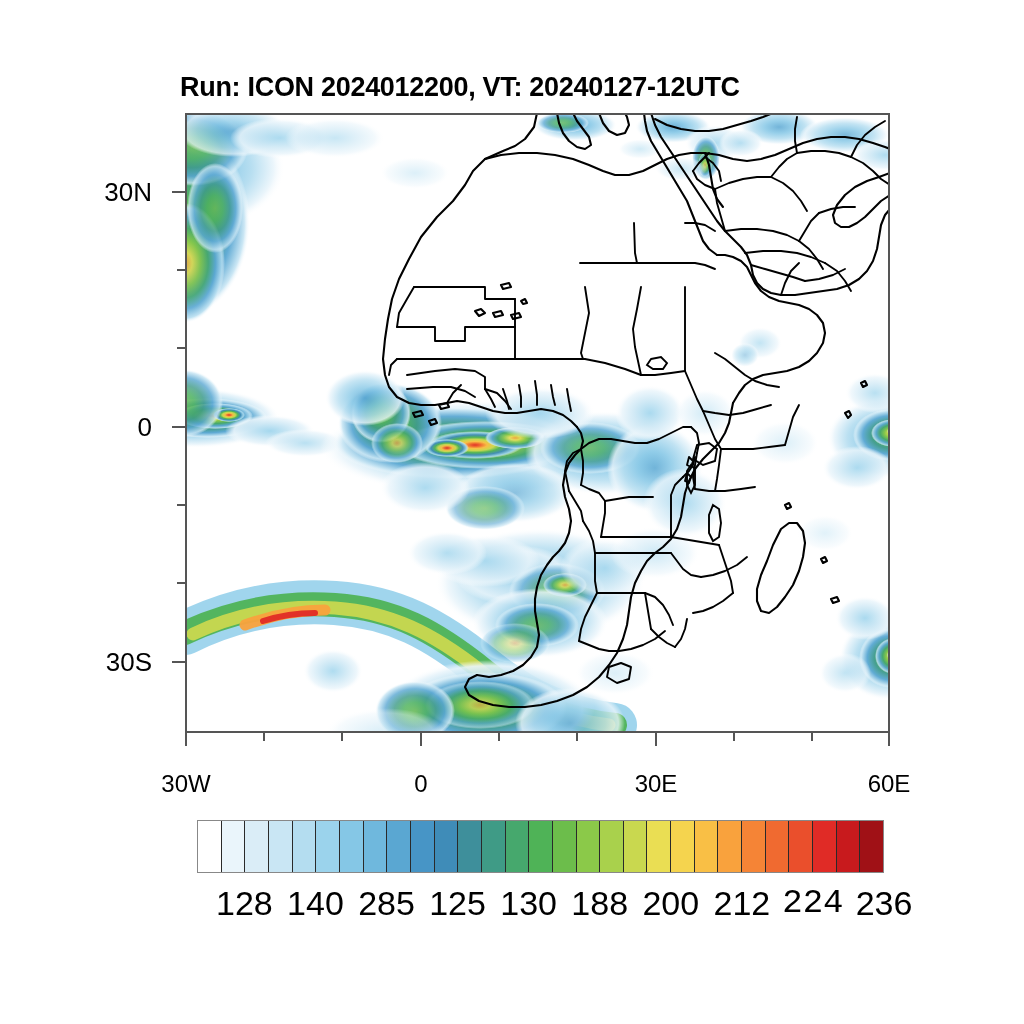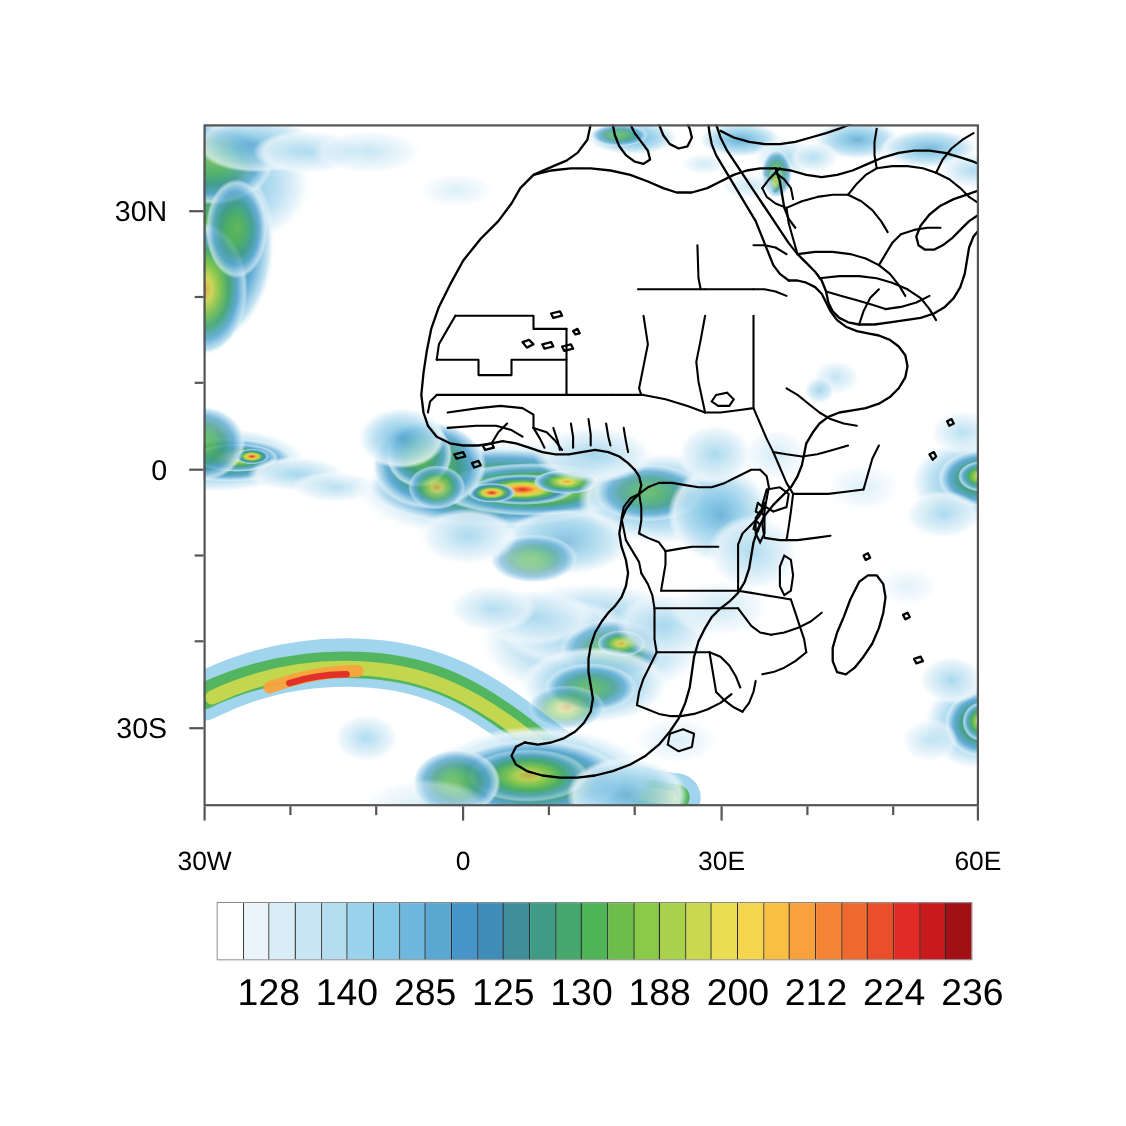--- a/index.html
+++ b/index.html
@@ -37,20 +37,21 @@
   #cbarlabels{position:absolute;left:0px;top:884px;width:1024px;height:36px;}
   .clab{position:absolute;font-size:34px;text-align:center;width:80px;}
 
   svg{display:block;}
 </style>
 </head>
 <body>
 
 <div id="root">
 
+  <div class="subtitle">Run: ICON 2024012200,  VT: 20240127-12UTC</div>
 
   <div id="plot">
     <svg width="705" height="620" viewBox="0 0 705 620">
       <defs>
 
         <radialGradient id="gC" cx="50%" cy="50%" r="50%">
           <stop offset="0%" stop-color="#e02b26"></stop>
           <stop offset="12%" stop-color="#f06a30"></stop>
           <stop offset="25%" stop-color="#f9bf45"></stop>
           <stop offset="40%" stop-color="#c9d84f"></stop>
@@ -480,17 +481,17 @@
     </div>
   <div id="cbarlabels">
       <div class="clab" style="left: 204.379px;">128</div>
       <div class="clab" style="left: 275.448px;">140</div>
       <div class="clab" style="left: 346.517px;">285</div>
       <div class="clab" style="left: 417.586px;">125</div>
       <div class="clab" style="left: 488.655px;">130</div>
       <div class="clab" style="left: 559.724px;">188</div>
       <div class="clab" style="left: 630.793px;">200</div>
       <div class="clab" style="left: 701.862px;">212</div>
-      <div class="clab" style="left: 772.931px;">224</div>
+      <div class="clab" style="left: 772.931px; font-family: Liberation Mono, monospace;">224</div>
       <div class="clab" style="left: 844px;">236</div>
     </div>
 
 </div>
 
 </body></html>

